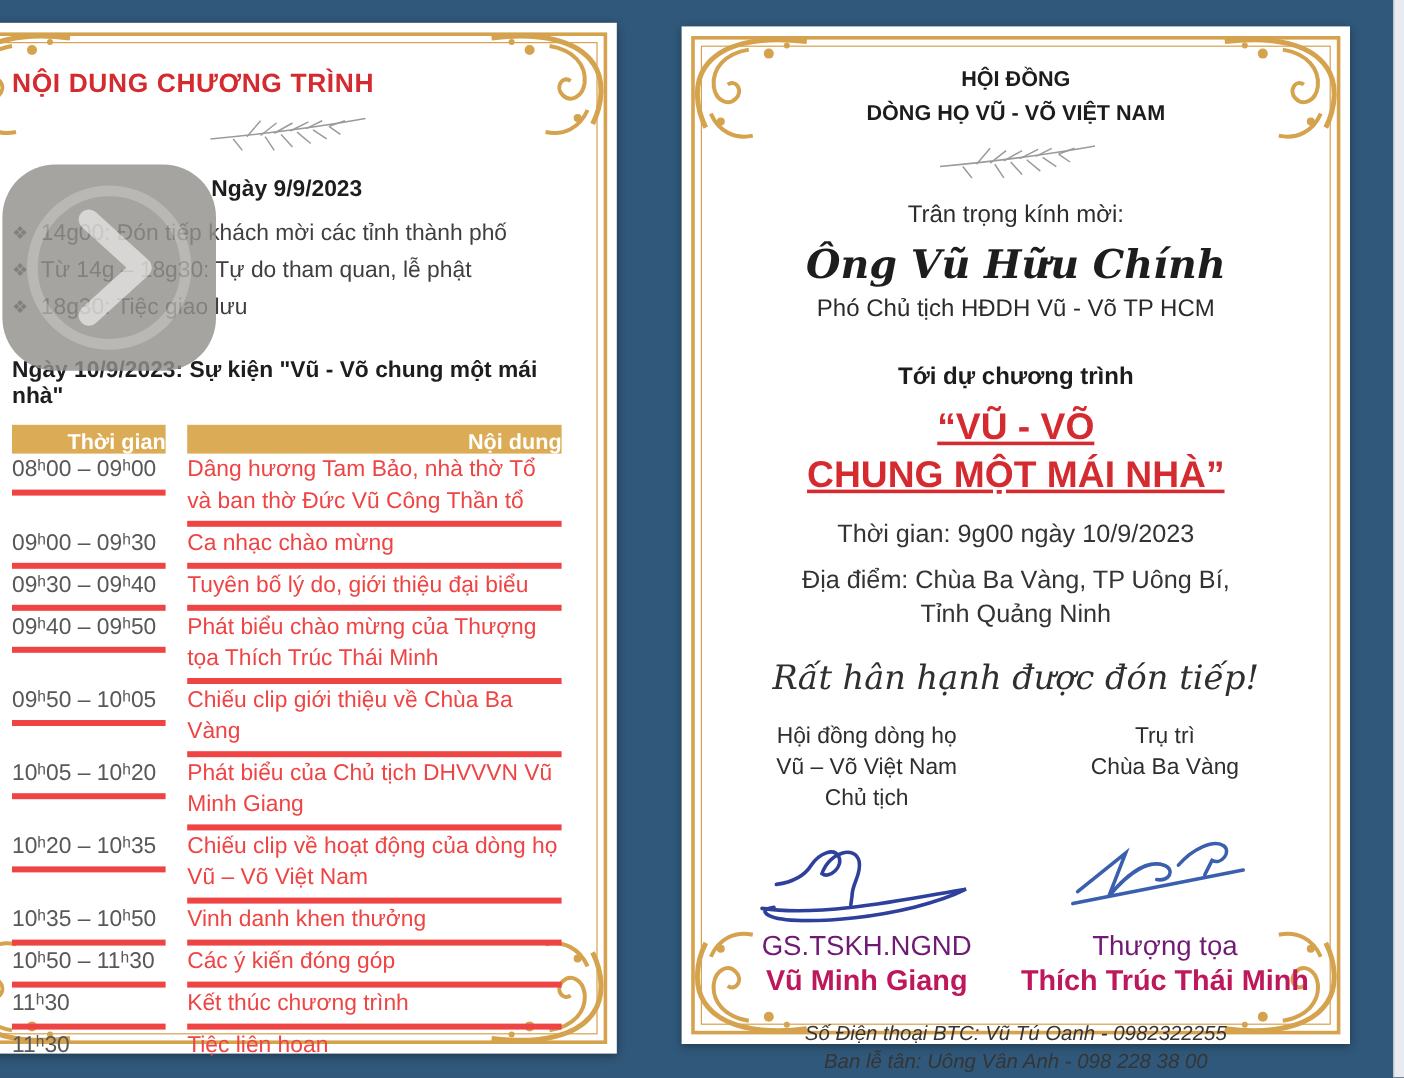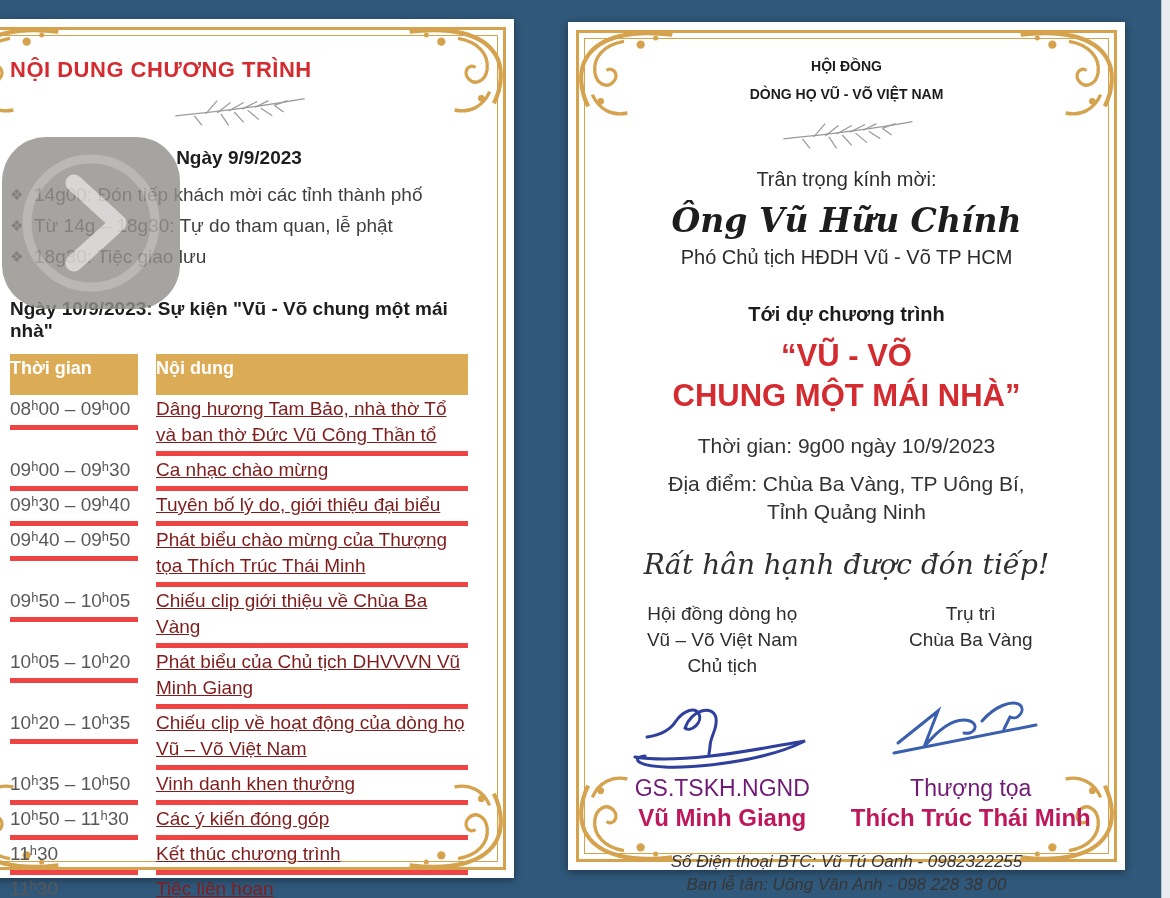--- a/index.html
+++ b/index.html
@@ -37,42 +37,42 @@
   .bullet-line{display:flex;color:#3f3f3f;font-size:19px;line-height:31px;}
   .bullet-glyph{width:24px;color:#3a3a3a;font-size:15px;}
   .day2-heading{font-weight:bold;color:#1d1d1d;font-size:19px;margin:26px 0 12px;}
   .sched{margin-top:4px;}
   .srow{display:flex;align-items:stretch;}
   .s-time{width:128px;flex:none;}
   .s-gap{width:18px;flex:none;}
   .s-content{flex:1;}
   .hcell{
     background:#dcab55;color:#ffffff;font-weight:bold;font-size:18px;
-    text-align:left;line-height:28px;height:41px;
+    text-align:right;line-height:28px;height:24px;
   }
   .cell{
     font-size:19px;line-height:26px;padding:1px 0 3px;
     border-bottom:5px solid #ef4444;
   }
   .srow.last .cell{border-bottom:none;}
   .s-time .cell{color:#585858;}
-  .s-content .cell{color:#7f1d1d;text-decoration:underline;}
+  .s-content .cell{color:#ef4444;}
   .script{
     font-family:"DejaVu Serif","Liberation Serif",serif;
     font-style:italic;color:#2f2f2f;
   }
   .lc-closing{text-align:center;font-size:28px;margin-top:26px;}
   
   .rc-content{position:absolute;left:30px;right:30px;top:30px;text-align:center;}
-  .org-line{font-weight:bold;color:#1c1c1c;font-size:14px;line-height:28px;}
+  .org-line{font-weight:bold;color:#1c1c1c;font-size:18px;line-height:28px;}
   .invite-label{font-size:20px;color:#2d2d2d;margin-top:14px;}
   .guest-name{font-size:33px;font-weight:bold;margin-top:10px;color:#1d1d1d;}
   .guest-title{font-size:20px;color:#2b2b2b;margin-top:6px;}
   .attend-label{font-weight:bold;color:#1c1c1c;font-size:20px;margin-top:34px;}
-  .event-title{color:#d42b30;font-weight:bold;font-size:31px;line-height:40px;margin-top:10px;}
+  .event-title{color:#d42b30;font-weight:bold;font-size:31px;line-height:40px;margin-top:10px;text-decoration:underline;}
   .time-line{font-size:21px;color:#333;margin-top:18px;}
   .venue-line{font-size:21px;color:#333;line-height:28px;}
   .venue-block{margin-top:12px;}
   .rc-closing{font-size:28px;margin-top:22px;}
   .sign-row{display:flex;margin-top:20px;}
   .sign-col{flex:1;}
   .sign-cap{font-size:19px;color:#2e2e2e;line-height:26px;}
   .sig-svg{display:block;margin:12px auto 6px;}
   .sign-degree{font-size:23px;color:#701a75;margin-top:4px;}
   .sign-name{font-size:24px;font-weight:bold;color:#be185d;margin-top:2px;}

